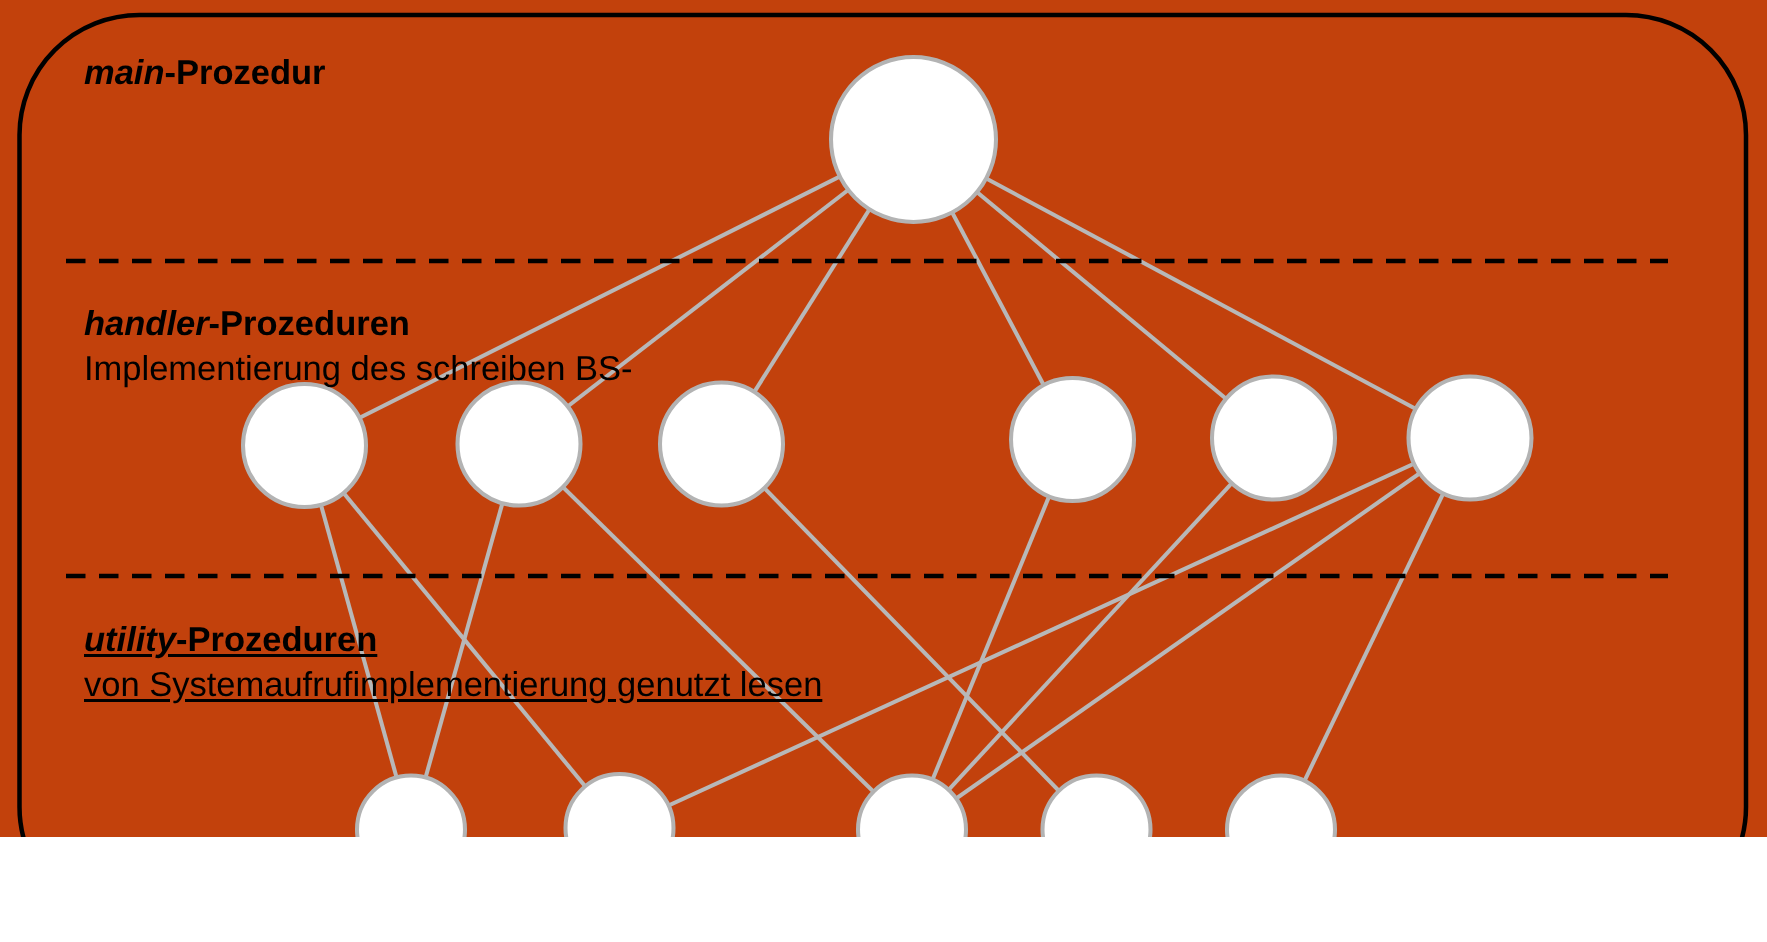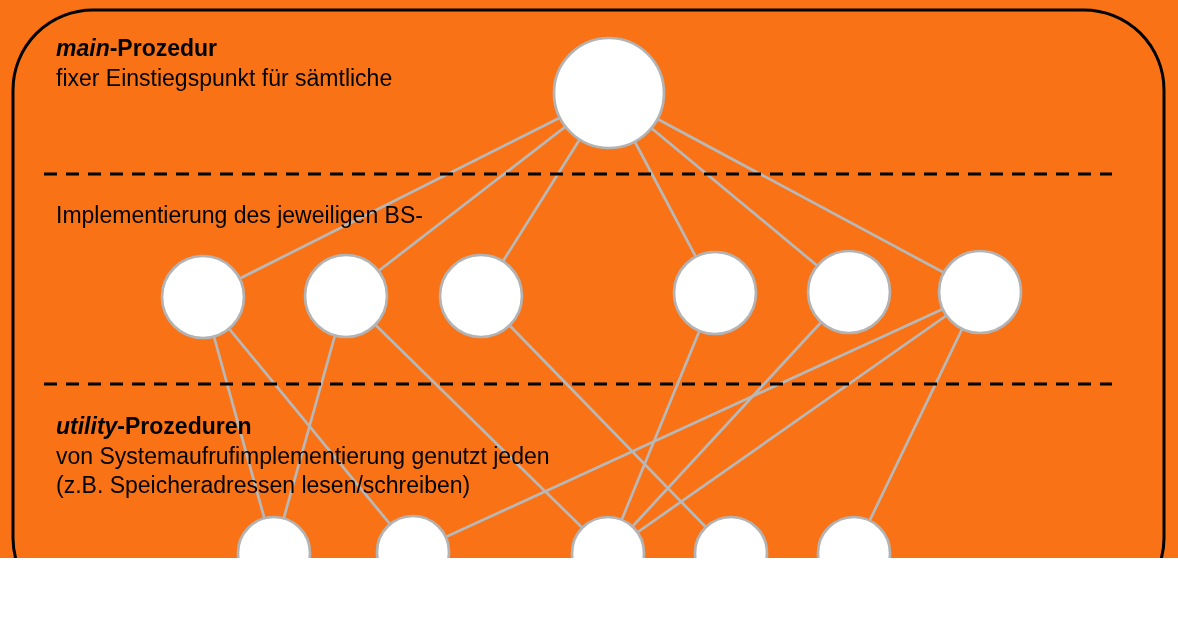--- a/index.html
+++ b/index.html
@@ -1,40 +1,40 @@
 <!DOCTYPE html>
 <html><head>
 <meta charset="utf-8">
 <style>
   html, body { margin: 0; padding: 0; background: #ffffff; }
   .canvas {
     position: relative;
     width: 1178px;
     height: 558px;
-    background: #f97316;
+    background: #c2410c;
     font-family: "Liberation Sans", sans-serif;
     overflow: hidden;
   }
   #diagram-svg {
     position: absolute;
     left: 0; top: 0;
     width: 1178px; height: 628px;
   }
   .layer-label {
     position: absolute;
     font-size: 23px;
     line-height: 29.5px;
     color: #000000;
     white-space: nowrap;
   }
   .layer-title { font-weight: bold; }
   .layer-title .em { font-style: italic; }
   .pos-main    { left: 56px; top: 34px;  }
   .pos-handler { left: 56px; top: 201px; }
-  .pos-utility { left: 56px; top: 412px; }
+  .pos-utility { left: 56px; top: 412px; text-decoration: underline; }
 </style>
 </head>
 <body>
 
 <div class="canvas">
 
   <svg id="diagram-svg" xmlns="http://www.w3.org/2000/svg" viewBox="0 0 1178 628">
       <rect x="13" y="10" width="1151" height="608" rx="80" ry="80" fill="none" stroke="#000000" stroke-width="3"></rect>
       <line x1="609" y1="93" x2="203" y2="297" stroke="#b8b8b8" stroke-width="2.7"></line>
       <line x1="609" y1="93" x2="346" y2="296" stroke="#b8b8b8" stroke-width="2.7"></line>
@@ -63,26 +63,25 @@
       <circle cx="980" cy="292" r="41" fill="#ffffff" stroke="#b3b3b3" stroke-width="2.7"></circle>
       <circle cx="274" cy="553" r="36" fill="#ffffff" stroke="#b3b3b3" stroke-width="2.7"></circle>
       <circle cx="413" cy="552" r="36" fill="#ffffff" stroke="#b3b3b3" stroke-width="2.7"></circle>
       <circle cx="608" cy="553" r="36" fill="#ffffff" stroke="#b3b3b3" stroke-width="2.7"></circle>
       <circle cx="731" cy="553" r="36" fill="#ffffff" stroke="#b3b3b3" stroke-width="2.7"></circle>
       <circle cx="854" cy="553" r="36" fill="#ffffff" stroke="#b3b3b3" stroke-width="2.7"></circle>
     </svg>
 
   <div class="layer-label pos-main">
     <div class="layer-title"><span class="em">main</span><span>-Prozedur</span></div>
-    <div class="layer-desc-line">fixer Einstiegspunkt für sämtliche</div>
   </div>
 
   <div class="layer-label pos-handler">
-    <div class="layer-desc-line">Implementierung des jeweiligen BS-</div>
+    <div class="layer-title"><span class="em">handler</span><span>-Prozeduren</span></div>
+    <div class="layer-desc-line">Implementierung des schreiben BS-</div>
   </div>
 
   <div class="layer-label pos-utility">
     <div class="layer-title"><span class="em">utility</span><span>-Prozeduren</span></div>
-    <div class="layer-desc-line">von Systemaufrufimplementierung genutzt jeden</div>
-    <div class="layer-desc-line">(z.B. Speicheradressen lesen/schreiben)</div>
+    <div class="layer-desc-line">von Systemaufrufimplementierung genutzt lesen</div>
   </div>
 
 </div>
 
 </body></html>

